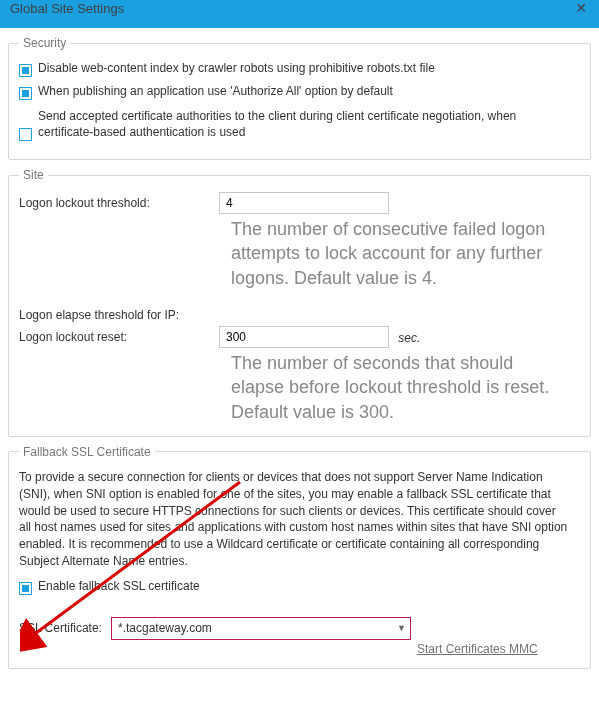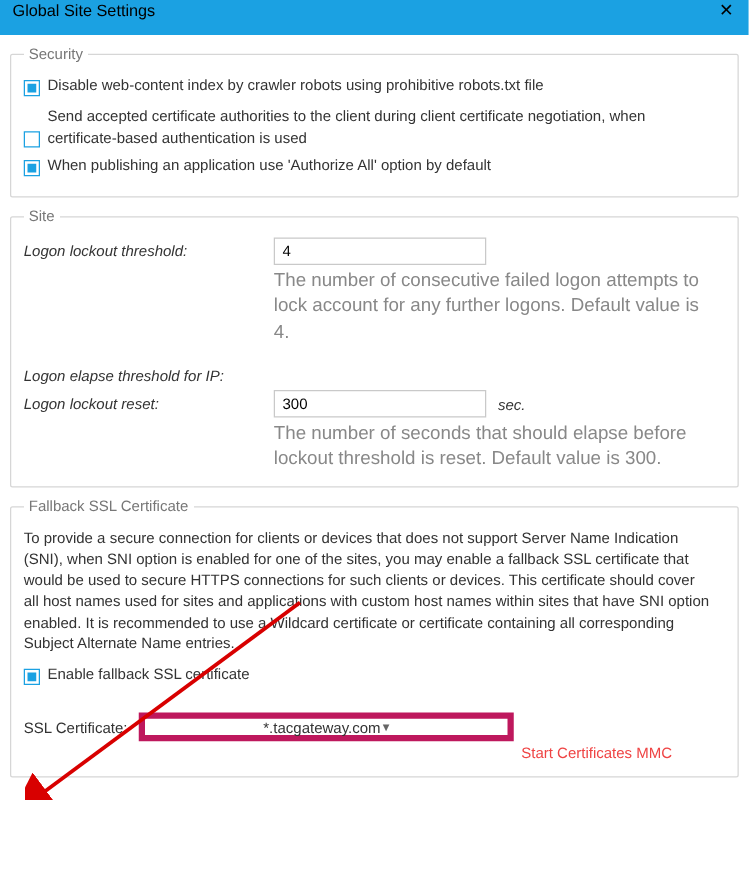--- a/index.html
+++ b/index.html
@@ -6,21 +6,21 @@
   body {
     margin: 0;
     font-family: "Segoe UI", Tahoma, sans-serif;
     font-size: 12px;
     color: #333;
     background: #fff;
     width: 599px;
   }
   .titlebar {
     background: #1ba1e2;
-    color: #000000;
+    color: #404040;
     height: 28px;
     display: flex;
     align-items: center;
     padding: 0 8px 12px 10px;
     font-size: 13px;
   }
   .titlebar .spacer { flex: 1; }
   .close-x { font-size: 14px; cursor: pointer; padding: 0 4px; }
   .content { padding: 8px 8px 10px 8px; position: relative; }
   fieldset {
@@ -55,42 +55,42 @@
     width: 100%;
     height: 66px;
     resize: none;
     border: 1px solid #c9c9c9;
     font-family: inherit;
     font-size: 12px;
     padding: 4px;
     margin-top: 3px;
   }
   .logon-grid { display: grid; grid-template-columns: 190px 1fr; column-gap: 10px; row-gap: 4px; align-items: start; }
-  .logon-label { padding-top: 4px; font-style: italic; }
+  .logon-label { padding-top: 4px; }
   .input-short {
     width: 170px; height: 22px;
     border: 1px solid #c9c9c9;
     padding: 0 6px;
     font-family: inherit; font-size: 12px;
   }
-  .desc { color: #888; font-size: 15px; line-height: 1.35; margin-top: 3px; margin-bottom: 10px; }
+  .desc { color: #888; font-size: 18px; line-height: 1.35; margin-top: 3px; margin-bottom: 10px; margin-left: 12px; }
   .sec-unit { margin-left: 6px; vertical-align: middle; font-style: italic; }
   .fallback-text { color: #333; line-height: 1.4; margin-bottom: 8px; }
   .cert-row { display: flex; align-items: center; gap: 6px; margin-top: 6px; }
   .cert-label { width: 86px; }
   .combo {
     flex: 0 0 300px;
     height: 23px;
-    border: 5px solid #be185d;
+    border: 1px solid #be185d;
     display: flex; align-items: center;
     padding: 0 4px 0 6px;
-    justify-content: center;
+    justify-content: space-between;
   }
   .combo .arrow { color: #666; font-size: 9px; }
-  .link { color: #ef4444; cursor: pointer; margin-top: 41px; }
+  .link { color: #737373; text-decoration: underline; cursor: pointer; margin-top: 41px; }
   
   .arrow-svg { position: absolute; left: 20px; top: 448px; pointer-events: none; }
 </style>
 </head>
 <body>
 
 <div class="titlebar">
   <span>Global Site Settings</span>
   <span class="spacer"></span>
   <span class="close-x">✕</span>
@@ -100,28 +100,28 @@
 
   <fieldset>
     <legend>Security</legend>
 
     <div class="row">
       <span class="chk checked"></span>
       <span class="label-text">Disable web-content index by crawler robots using prohibitive robots.txt file</span>
     </div>
 
 
+    <div class="row tight">
+      <span class="chk checked"></span>
+      <span class="label-text">When publishing an application use 'Authorize All' option by default</span>
+    </div>
+
     <div class="row" style="margin-top:8px;">
       <span class="chk"></span>
       <span class="label-text">Send accepted certificate authorities to the client during client certificate negotiation, when certificate-based authentication is used</span>
-    </div>
-
-    <div class="row tight">
-      <span class="chk checked"></span>
-      <span class="label-text">When publishing an application use 'Authorize All' option by default</span>
     </div>
   </fieldset>
 
   <fieldset>
     <legend>Site</legend>
 
     <div class="logon-grid">
       <div class="logon-label">Logon lockout threshold:</div>
       <div>
         <input class="input-short" value="4" style="">

